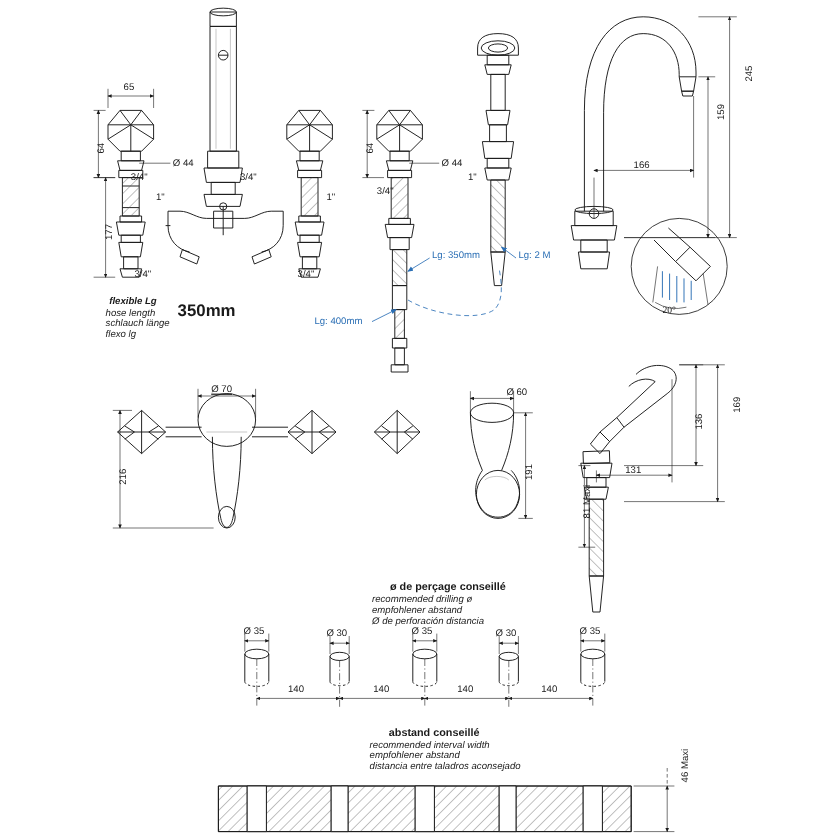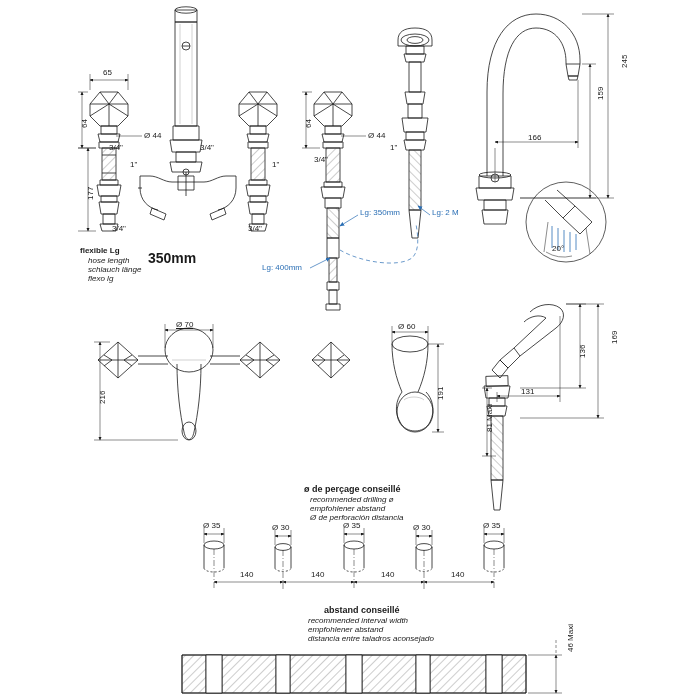--- a/index.html
+++ b/index.html
@@ -340,42 +340,42 @@
 <div class="lbl" style="left:112px;top:224px;">3/4"</div>
 <div class="lbl" style="left:248px;top:224px;">3/4"</div>
 <div class="lbl rot" style="left:304px;top:128px;">64</div>
 <div class="lbl" style="left:368px;top:131px;">Ø 44</div>
 <div class="lbl" style="left:314px;top:155px;">3/4"</div>
 <div class="lbl" style="left:390px;top:143px;">1"</div>
 
 <div class="lbl rot" style="left:620px;top:68px;">245</div>
 <div class="lbl rot" style="left:596px;top:100px;">159</div>
 <div class="lbl" style="left:528px;top:133px;">166</div>
-<div class="lbl" style="left:552px;top:244px;">20°</div>
-
-<div class="lbl b" style="left:80px;top:246px;">flexible Lg</div>
+<div class="lbl" style="left:552px;top:254px;font-family:Liberation Serif, serif;">20°</div>
+
+<div class="lbl b" style="left:91px;top:246px;font-style:italic;">flexible Lg</div>
 <div class="lbl b" style="left:148px;top:250px;font-size:14px;">350mm</div>
 <div class="lbl i" style="left:88px;top:256px;text-align:right;">hose length</div>
 <div class="lbl i" style="left:88px;top:265px;">schlauch länge</div>
 <div class="lbl i" style="left:88px;top:274px;">flexo lg</div>
 
 <div class="lbl blue" style="left:360px;top:208px;">Lg: 350mm</div>
 <div class="lbl blue" style="left:262px;top:263px;">Lg: 400mm</div>
 <div class="lbl blue" style="left:432px;top:208px;">Lg: 2 M</div>
 
 <div class="lbl" style="left:176px;top:320px;text-decoration:underline;">Ø 70</div>
 <div class="lbl rot" style="left:98px;top:404px;">216</div>
-<div class="lbl" style="left:398px;top:322px;">Ø 60</div>
+<div class="lbl" style="left:422px;top:322px;">Ø 60</div>
 <div class="lbl rot" style="left:436px;top:400px;">191</div>
 <div class="lbl rot" style="left:610px;top:344px;">169</div>
 <div class="lbl rot" style="left:578px;top:358px;">136</div>
 <div class="lbl rot" style="left:485px;top:432px;">81 Maxi</div>
 <div class="lbl" style="left:521px;top:387px;">131</div>
 
-<div class="lbl b" style="left:304px;top:484px;font-size:9px;">ø de perçage conseillé</div>
+<div class="lbl b" style="left:325px;top:484px;font-size:9px;">ø de perçage conseillé</div>
 <div class="lbl i" style="left:310px;top:495px;">recommended drilling ø</div>
 <div class="lbl i" style="left:310px;top:504px;">empfohlener abstand</div>
 <div class="lbl i" style="left:310px;top:513px;">Ø de perforación distancia</div>
 
 <div class="lbl" style="left:203px;top:521px;">Ø 35</div>
 <div class="lbl" style="left:272px;top:523px;">Ø 30</div>
 <div class="lbl" style="left:343px;top:521px;">Ø 35</div>
 <div class="lbl" style="left:413px;top:523px;">Ø 30</div>
 <div class="lbl" style="left:483px;top:521px;">Ø 35</div>
 

